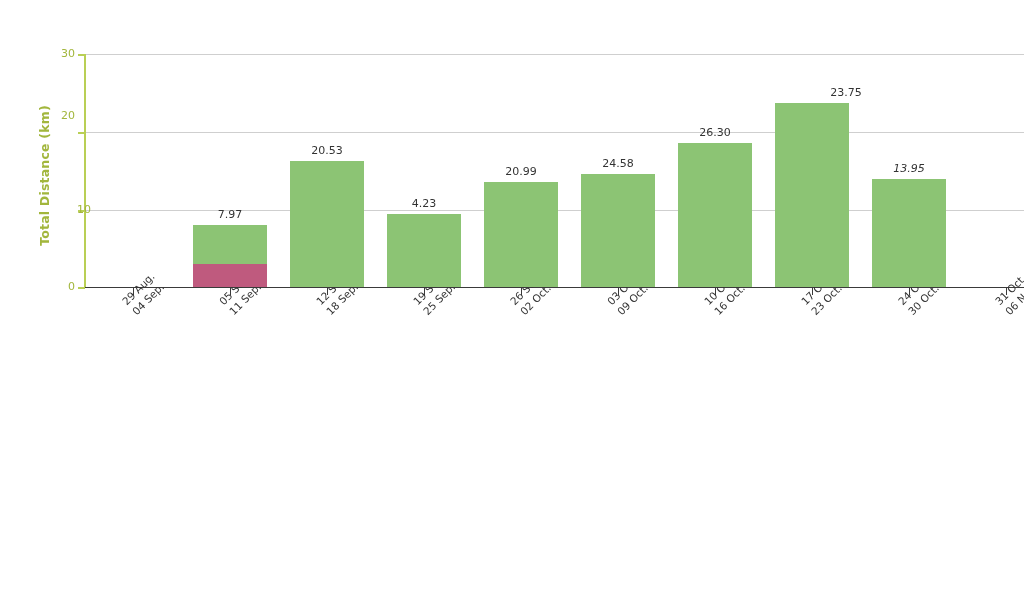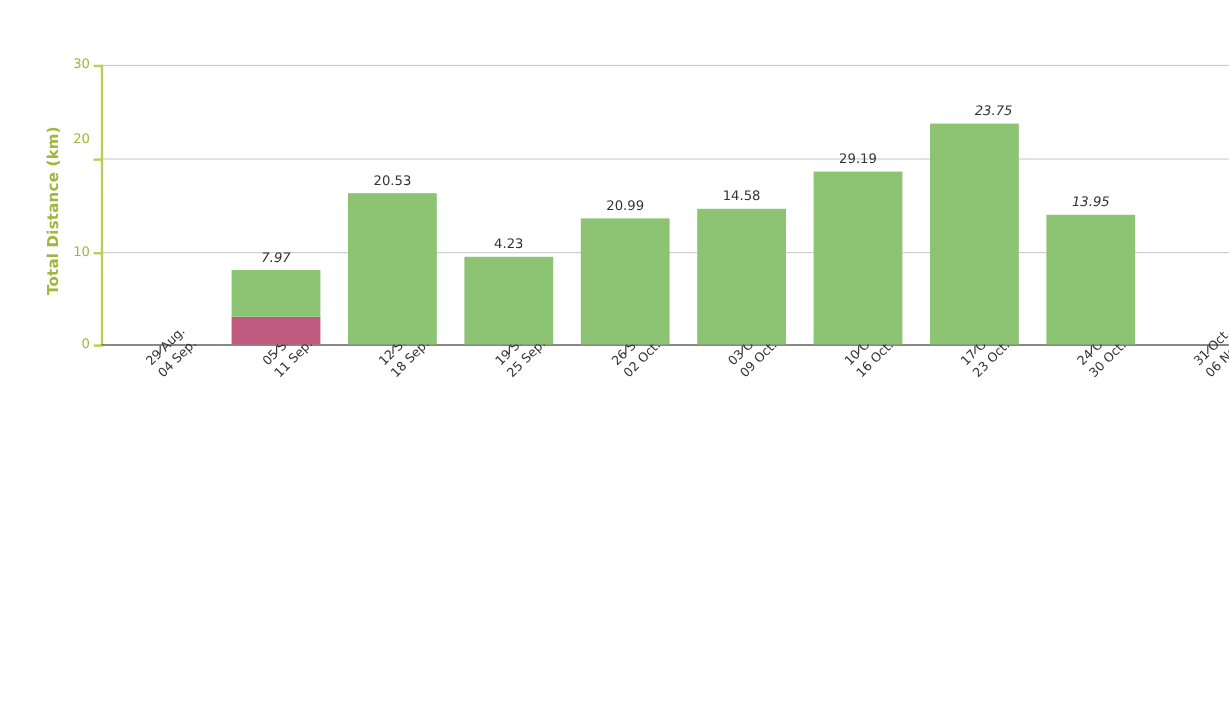--- a/index.html
+++ b/index.html
@@ -140,21 +140,21 @@
     <div class="y-axis-spine"></div>
     <div class="x-axis-spine"></div>
 
     <div class="y-tick-mark" style="top:54px;"></div>
     <div class="y-tick-mark" style="top:132px;"></div>
     <div class="y-tick-mark" style="top:210px;"></div>
     <div class="y-tick-mark" style="top:287px;"></div>
 
     <div class="y-tick-label" style="left:34px; top:47px; right:auto; width:20px;">30</div>
     <div class="y-tick-label" style="left:34px; top:109px; right:auto; width:20px;text-align:right;">20</div>
-    <div class="y-tick-label" style="left:34px; top:203px; right:auto; width:20px;">10</div>
+    <div class="y-tick-label" style="left:50px; top:203px; right:auto; width:20px;">10</div>
     <div class="y-tick-label" style="left:34px; top:280px; right:auto; width:20px;">0</div>
 
     <div class="y-axis-title">Total Distance (km)</div>
 
     <div class="x-tick-mark" style="left:112px;"></div>
     <div class="x-tick-mark" style="left:209px;"></div>
     <div class="x-tick-mark" style="left:306px;"></div>
     <div class="x-tick-mark" style="left:403px;"></div>
     <div class="x-tick-mark" style="left:500px;"></div>
     <div class="x-tick-mark" style="left:597px;"></div>
@@ -200,31 +200,31 @@
       <span class="l2">30 Oct.</span>
     </div>
     <div class="x-tick-label" style="left:971px;">
       <span>31 Oct.</span>
       <span class="l2">06 Nov.</span>
     </div>
 
     <div id="bars-layer" style="position:absolute; left:0; top:0; width:1024px; height:595px;">
         <div class="bar-seg" style="left: 172px; top: 264.088px; height: 22.9117px; background: rgb(191, 90, 126);"></div>
         <div class="bar-seg" style="left: 172px; top: 225.1px; height: 38.9887px; background: rgb(140, 196, 116);"></div>
-        <div class="bar-value" style="left: 172px; top: 208.1px; font-style: italic;">7.97</div>
+        <div class="bar-value" style="left: 172px; top: 208.1px;">7.97</div>
         <div class="bar-seg" style="left: 269px; top: 161.102px; height: 125.898px; background: rgb(140, 196, 116);"></div>
         <div class="bar-value" style="left: 269px; top: 144.102px;">20.53</div>
         <div class="bar-seg" style="left: 366px; top: 214.459px; height: 72.5407px; background: rgb(140, 196, 116);"></div>
         <div class="bar-value" style="left: 366px; top: 197.459px;">4.23</div>
         <div class="bar-seg" style="left: 463px; top: 181.762px; height: 105.238px; background: rgb(140, 196, 116);"></div>
         <div class="bar-value" style="left: 463px; top: 164.762px;">20.99</div>
         <div class="bar-seg" style="left: 560px; top: 173.762px; height: 113.238px; background: rgb(140, 196, 116);"></div>
-        <div class="bar-value" style="left: 560px; top: 156.762px;">14.58</div>
+        <div class="bar-value" style="left: 560px; top: 156.762px;">24.58</div>
         <div class="bar-seg" style="left: 657px; top: 142.773px; height: 144.227px; background: rgb(140, 196, 116);"></div>
-        <div class="bar-value" style="left: 657px; top: 125.773px;">29.19</div>
+        <div class="bar-value" style="left: 657px; top: 125.773px;">26.30</div>
         <div class="bar-seg" style="left: 754px; top: 102.542px; height: 184.458px; background: rgb(140, 196, 116);"></div>
-        <div class="bar-value" style="left: 770px; top: 85.5417px; font-style: italic;">23.75</div>
+        <div class="bar-value" style="left: 788px; top: 85.5417px;">23.75</div>
         <div class="bar-seg" style="left: 851px; top: 178.655px; height: 108.345px; background: rgb(140, 196, 116);"></div>
         <div class="bar-value" style="left: 851px; top: 161.655px; font-style: italic;">13.95</div>
       </div>
 
   </div>
 </div>
 
 </body></html>

